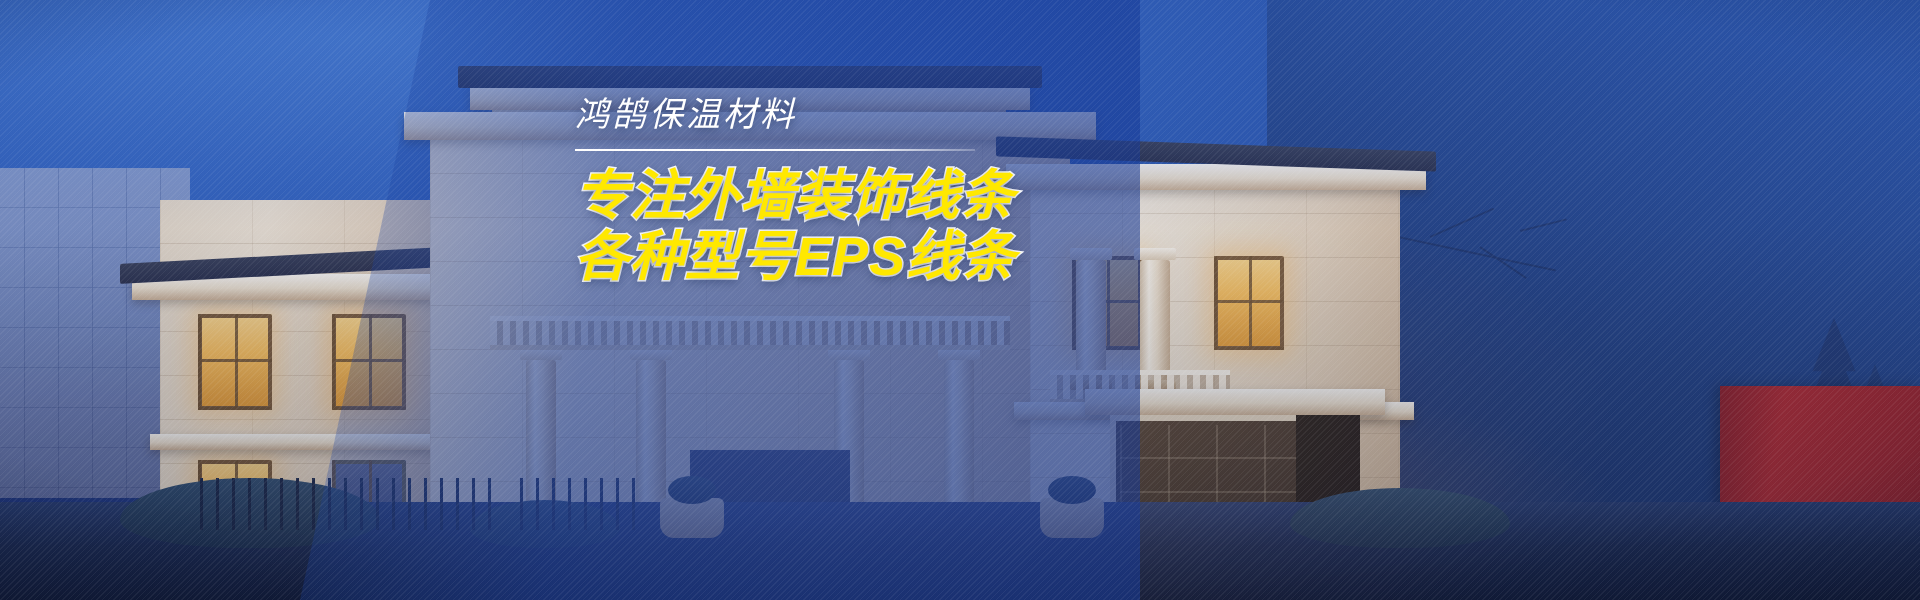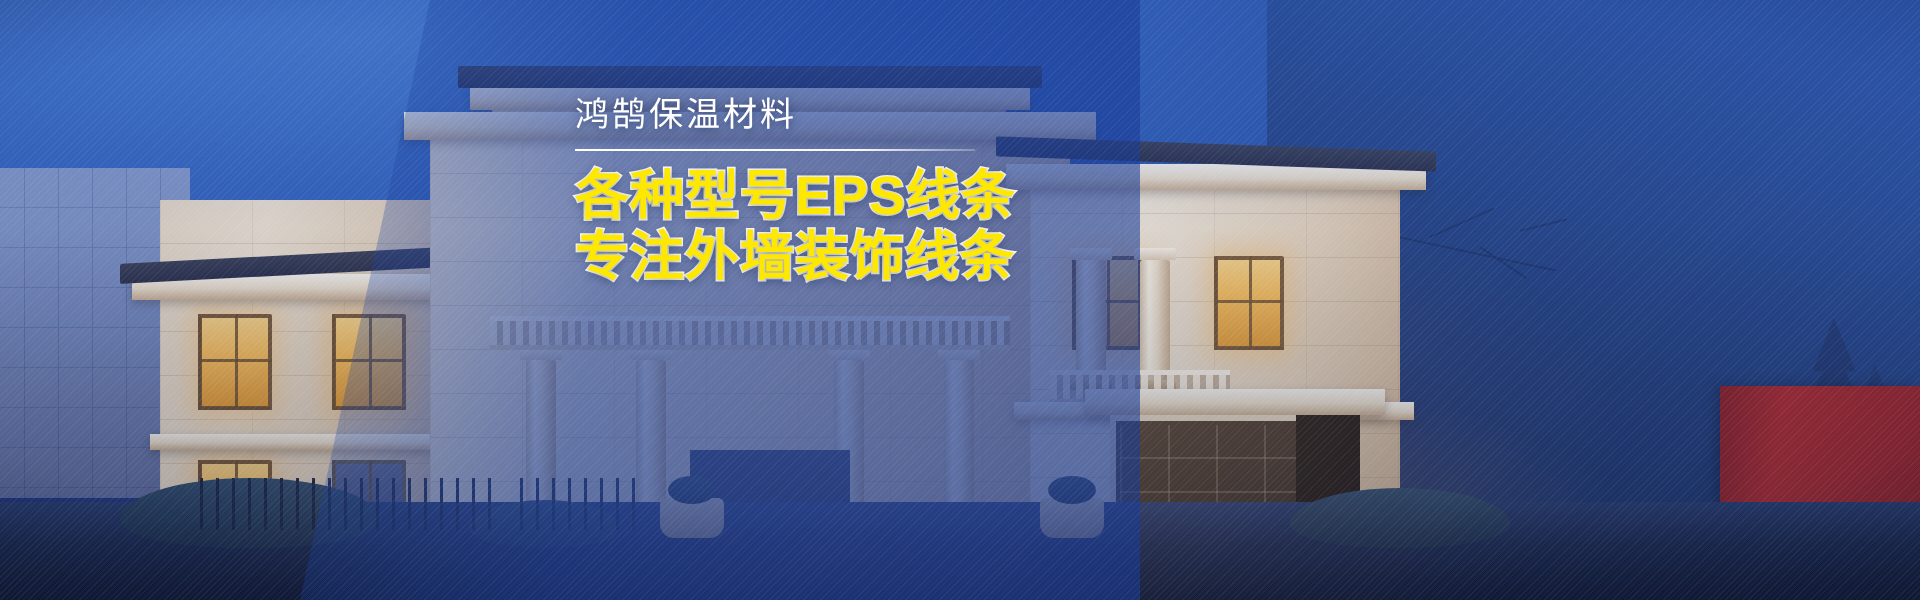--- a/index.html
+++ b/index.html
@@ -166,21 +166,21 @@
     background:linear-gradient(100deg, rgba(30,72,168,.00) 0%, rgba(28,66,160,.30) 34%, rgba(26,62,155,.56) 52%, rgba(24,58,150,.60) 100%);
     clip-path:polygon(430px 0, 1140px 0, 1140px 600px, 300px 600px);
   }
   .panel-edge{
     position:absolute;left:0;top:0;width:1140px;height:600px;
     background:linear-gradient(100deg, rgba(255,255,255,.16) 0%, rgba(255,255,255,0) 14%);
     clip-path:polygon(430px 0, 470px 0, 340px 600px, 300px 600px);
   }
 
   
-  .copy{position:absolute;left:575px;top:96px;width:560px;}
+  .copy{position:absolute;left:575px;top:96px;width:560px;font-style:italic;}
 
   .subtitle{
     font-size:34px;letter-spacing:3px;color:#ffffff;line-height:1.1;
     text-shadow:0 2px 8px rgba(10,24,60,.55);
     white-space:nowrap;
   }
   .rule{
     margin:16px 0 14px 0;width:400px;height:2px;
     background:linear-gradient(90deg,#ffffff 0%, rgba(255,255,255,.95) 72%, rgba(255,255,255,.25) 100%);
   }
@@ -316,19 +316,19 @@
   <div class="panel"></div>
   <div class="panel-edge"></div>
 
   <div class="hatch"></div>
 
   <div class="copy">
     <div class="subtitle">鸿鹄保温材料</div>
 
     <div class="rule"></div>
 
+    <div class="headline">专注外墙装饰线条</div>
+
     <div class="headline">各种型号EPS线条</div>
 
-    <div class="headline">专注外墙装饰线条</div>
-
   </div>
 
 </div>
 
 </body></html>

